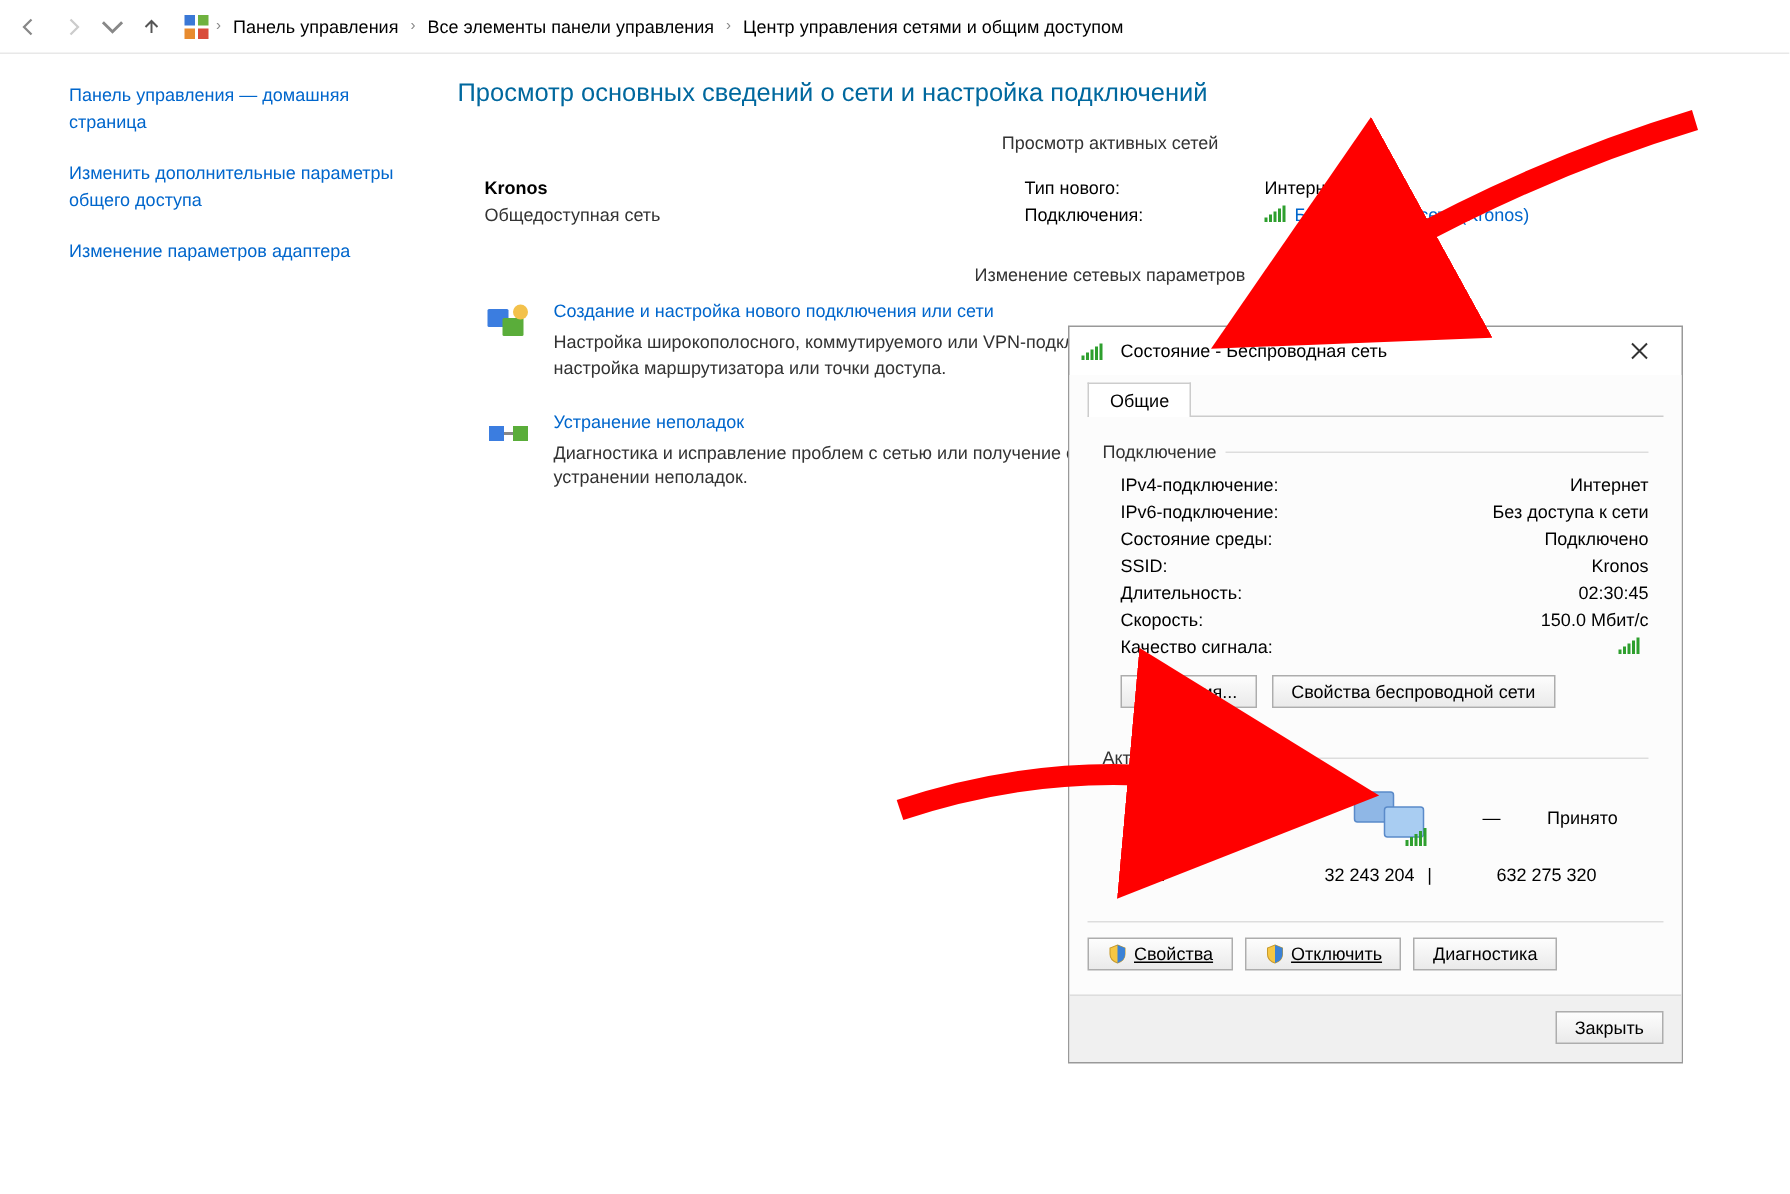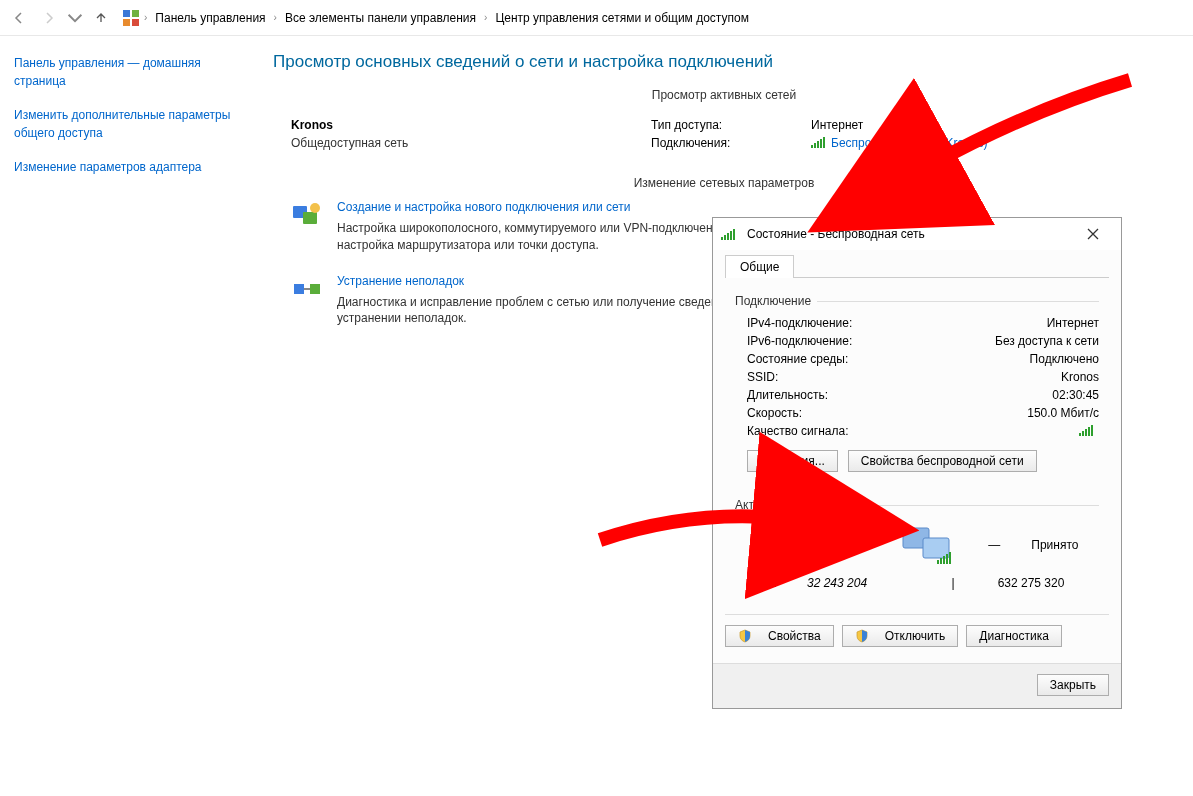--- a/index.html
+++ b/index.html
@@ -45,20 +45,21 @@
   }
   .chev { color: #888; font-size: 10px; }
   
   .body {
     display: flex;
     height: calc(100% - 36px);
   }
   .sidebar {
     width: 255px;
     padding: 18px 14px;
+    margin-left: 32px;
   }
   .sidebar a {
     display: block;
     color: #0066cc;
     text-decoration: none;
     margin-bottom: 16px;
     line-height: 1.5;
   }
   .main {
     flex: 1;
@@ -144,25 +145,25 @@
     font: inherit;
     cursor:pointer;
   }
   .activity {
     display:flex; align-items:center; justify-content:center;
     gap: 22px;
     padding: 6px 0 8px;
   }
   .act-icon { width:60px; height:42px; position:relative;}
   .bytesrow { display:flex; padding: 2px 0 4px 12px; }
-  .bytesrow .bl{ width:60px;} .bytesrow .bv1{flex:1; text-align:left;font-style:italic;}
+  .bytesrow .bl{ width:60px;} .bytesrow .bv1{flex:1; text-align:right;}
   .bytesrow .sep{ width:20px; text-align:center;} .bytesrow .bv2{flex:1; text-align:center;}
   .dlg-hr { height:1px; background:#ddd; margin:10px 0; }
   .btnrow2 { display:flex; gap:8px; padding:0 0 4px 0; }
-  .shield-btn { display:flex; align-items:center; gap:16px; }
+  .shield-btn { display:flex; align-items:center; gap:4px;text-decoration:underline; }
   .dlg-footer { display:flex; justify-content:flex-end; padding: 10px 12px 12px; background:#f0f0f0; border-top:1px solid #ddd;}
   
   .arrow {
     position:absolute; pointer-events:none;
   }
   .arrow svg { overflow:visible; }
 </style>
 </head>
 <body>
 
@@ -221,21 +222,21 @@
         <span class="line"></span>
     </div>
 
     <div class="net-block">
       <div class="net-left">
         <div class="nname">Kronos</div>
         <div class="ntype">Общедоступная сеть</div>
       </div>
       <div class="net-right">
         <div class="kvr">
-          <span class="k">Тип доступа:</span>
+          <span class="k">Тип нового:</span>
           <span class="v">Интернет</span>
         </div>
         <div class="kvr">
           <span class="k">Подключения:</span>
           <span class="v">
             <span class="sig-icon"><span class="b1"></span><span class="b2"></span><span class="b3"></span><span class="b4"></span><span class="b5"></span></span><a href="#" class="link">Беспроводная сеть (Kronos)</a>
           </span>
         </div>
       </div>
     </div>

